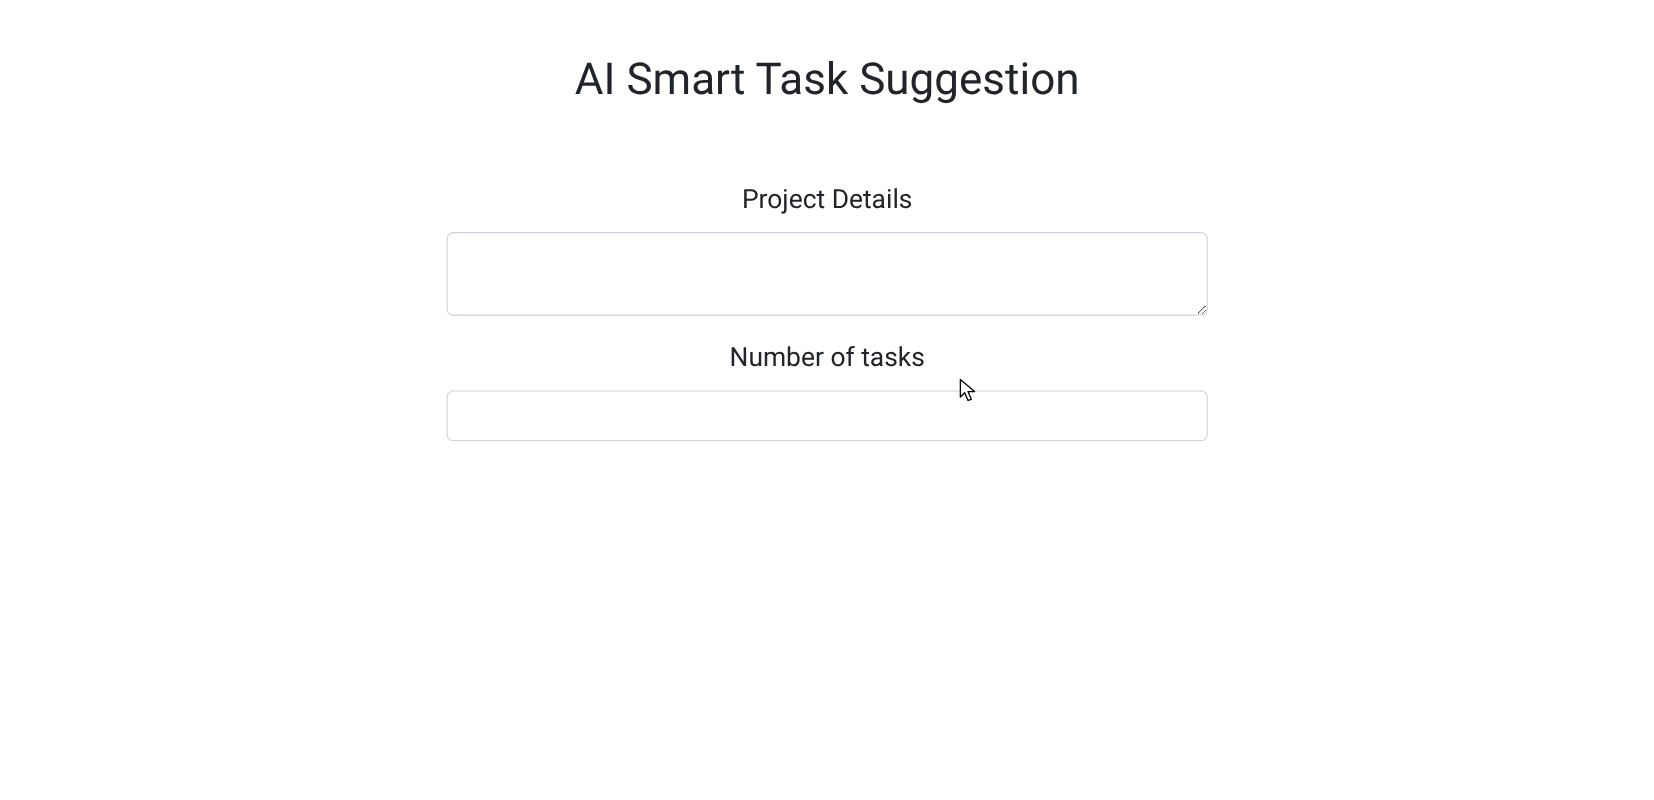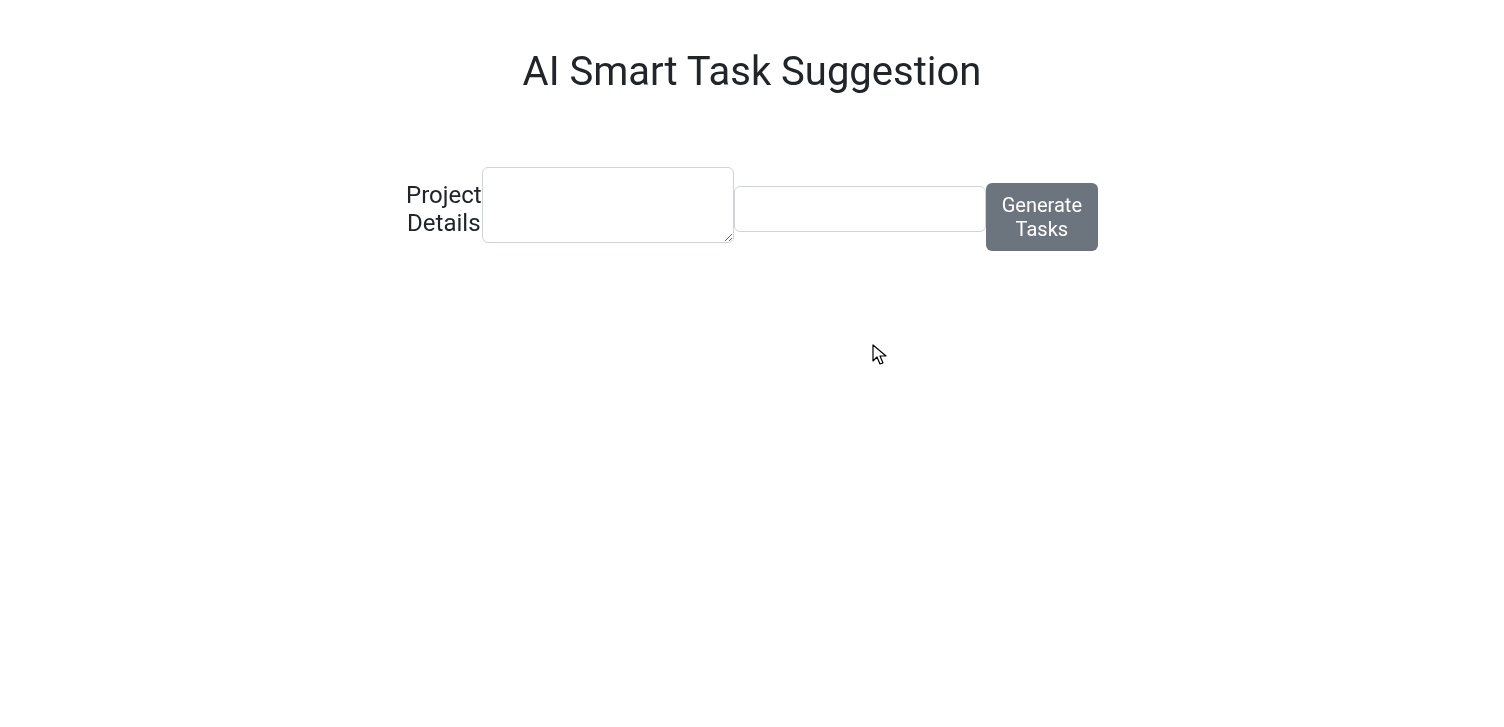--- a/index.html
+++ b/index.html
@@ -19,20 +19,21 @@
       font-size: 40px;
       font-weight: 400;
       color: #212529;
       margin-top: 48px;
       margin-bottom: 72px;
     }
     .form-container {
       width: 692px;
       margin: 0 auto;
       display: flex;
+      flex-direction: column;
       align-items: center;
     }
     .form-label {
       font-size: 24px;
       font-weight: 400;
       color: #212529;
       margin-bottom: 16px;
       text-align: center;
     }
     .textarea-field {
@@ -78,20 +79,20 @@
   </style>
 </head>
 <body>
 
 <h1 class="page-title">AI Smart Task Suggestion</h1>
 
 <div class="form-container">
   <label class="form-label">Project Details</label>
   <textarea class="textarea-field" style=""></textarea>
 
+  <label class="form-label">Number of tasks</label>
   <input type="number" class="input-field" value="" style="">
 
-  <button class="generate-button">Generate Tasks</button>
 </div>
 
 <svg class="cursor" width="18" height="22" viewBox="0 0 18 22" xmlns="http://www.w3.org/2000/svg">
   <path d="M 1 1 L 1 17 L 5 13 L 8 20 L 11 19 L 8 12 L 14 12 Z" fill="#ffffff" stroke="#000000" stroke-width="1.2" stroke-linejoin="round"></path>
 </svg>
 
 </body></html>

